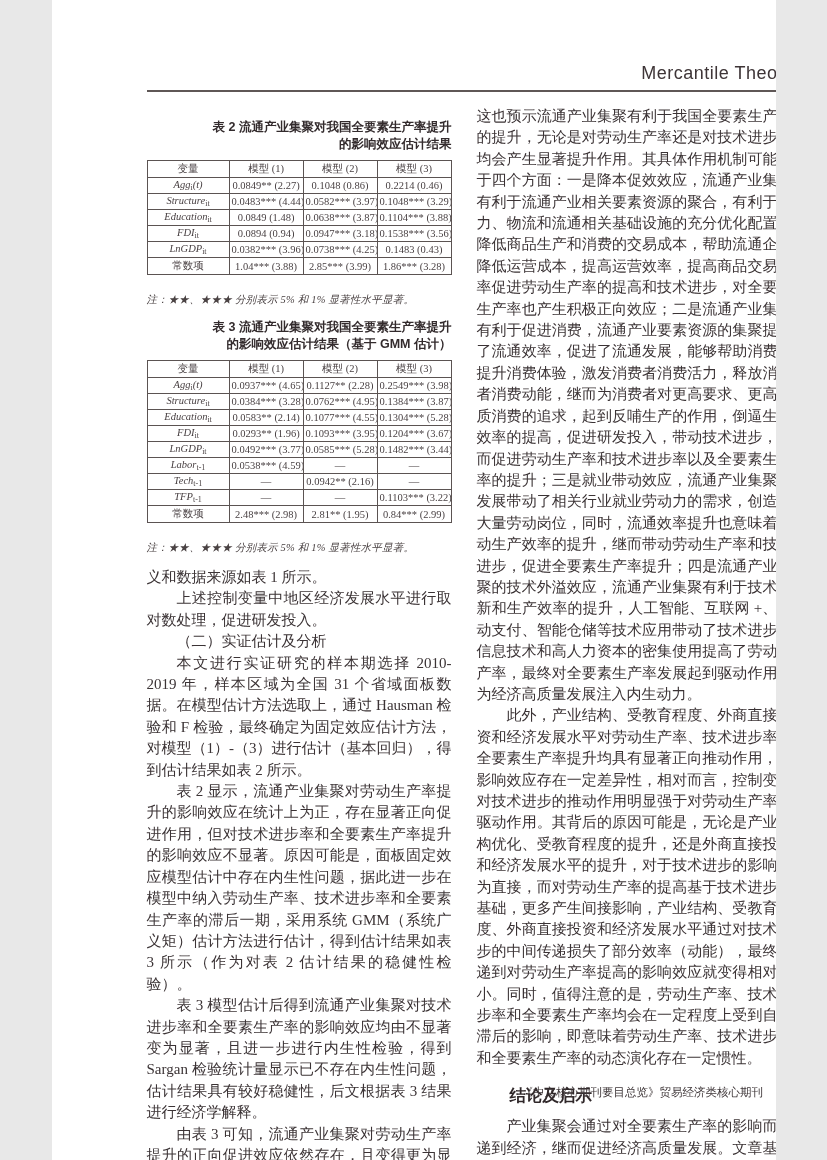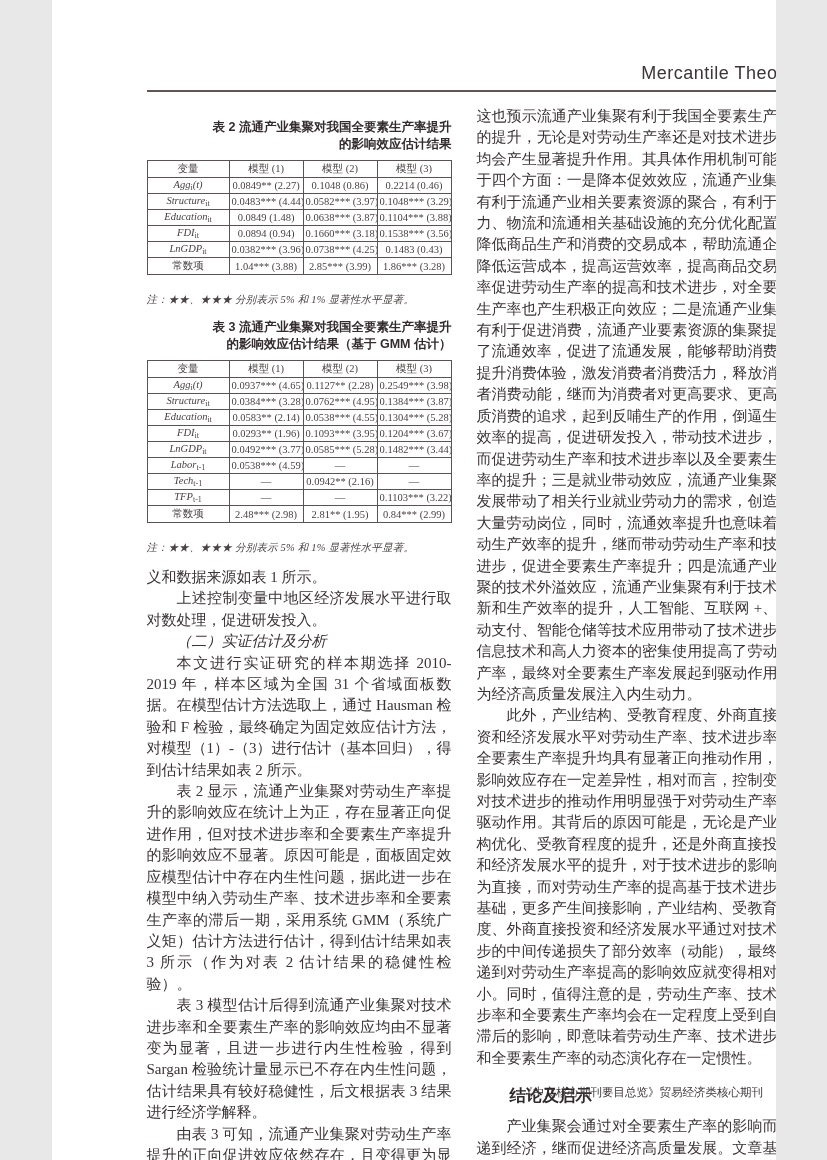--- a/index.html
+++ b/index.html
@@ -22,21 +22,21 @@
   th,td{border:1px solid #5b5352;text-align:center;padding:1px 2px;font-weight:normal;overflow:hidden;white-space:nowrap;}
   .t2 th,.t2 td{height:11px;}
   .t3 th,.t3 td{height:13px;}
   col.c-var{width:27%;}
   .vcell i,.vcell .var-tail{font-style:italic;text-align:right;}
   sub{font-size:8px;vertical-align:-2px;}
   .tbl-note{font-size:10.5px;font-style:italic;color:#4a4243;margin:18px 0 12px;letter-spacing:.2px;}
   
   .para{font-size:15px;line-height:21.4px;text-align:justify;margin:0;text-indent:2em;}
   .no-indent{text-indent:0;}
-  .kai{font-style:italic;}
+  .kai{}
   .section-heading{font-family:"Liberation Sans",sans-serif;font-weight:bold;font-size:16.5px;
         color:#2f2729;margin:16px 0 9px;padding-left:2em;}
   
   .footer{position:absolute;top:1084px;left:95px;width:646px;text-align:right;
         font-family:"Liberation Sans",sans-serif;font-weight:normal;font-size:11.5px;color:#3e3638;}
   .page-number{display:inline-block;margin-left:22px;font-size:13.5px;}
 </style>
 </head>
 <body>
 
@@ -82,21 +82,21 @@
           </tr>
           <tr>
             <td class="vcell"><i>Education</i><sub>it</sub></td>
             <td>0.0849 (1.48)</td>
             <td>0.0638*** (3.87)</td>
             <td>0.1104*** (3.88)</td>
           </tr>
           <tr>
             <td class="vcell"><i>FDI</i><sub>it</sub></td>
             <td>0.0894 (0.94)</td>
-            <td>0.1660*** (3.18)</td>
+            <td>0.0947*** (3.18)</td>
             <td>0.1538*** (3.56)</td>
           </tr>
           <tr>
             <td class="vcell"><i>LnGDP</i><sub>it</sub></td>
             <td>0.0382*** (3.96)</td>
             <td>0.0738*** (4.25)</td>
             <td>0.1483 (0.43)</td>
           </tr>
           <tr>
             <td>常数项</td>
@@ -135,21 +135,21 @@
           </tr>
           <tr>
             <td class="vcell"><i>Structure</i><sub>it</sub></td>
             <td>0.0384*** (3.28)</td>
             <td>0.0762*** (4.95)</td>
             <td>0.1384*** (3.87)</td>
           </tr>
           <tr>
             <td class="vcell"><i>Education</i><sub>it</sub></td>
             <td>0.0583** (2.14)</td>
-            <td>0.0538*** (4.55)</td>
+            <td>0.1077*** (4.55)</td>
             <td>0.1304*** (5.28)</td>
           </tr>
           <tr>
             <td class="vcell"><i>FDI</i><sub>it</sub></td>
             <td>0.0293** (1.96)</td>
             <td>0.1093*** (3.95)</td>
             <td>0.1204*** (3.67)</td>
           </tr>
           <tr>
             <td class="vcell"><i>LnGDP</i><sub>it</sub></td>

